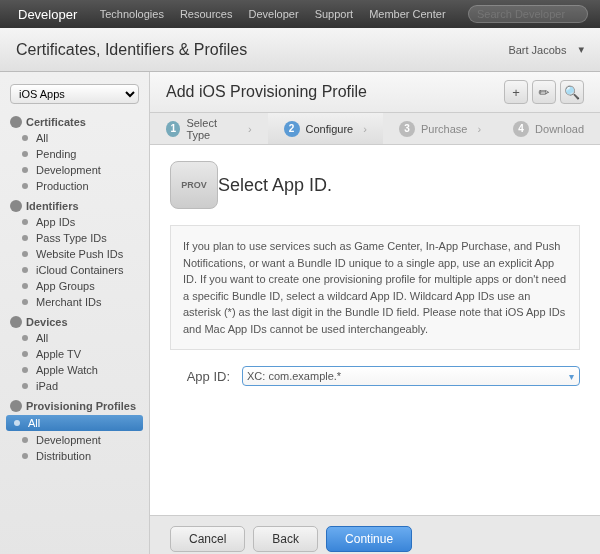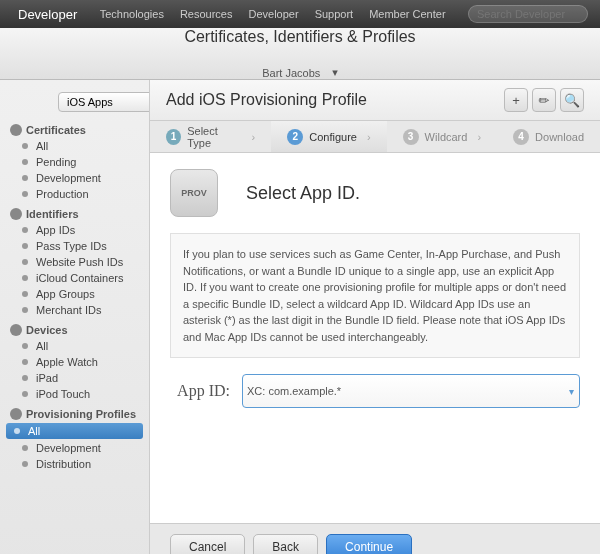--- a/index.html
+++ b/index.html
@@ -44,26 +44,25 @@
       padding: 2px 8px;
       color: #aaa;
       font-size: 11px;
       width: 120px;
     }
 
     
     #sub-header {
       background: linear-gradient(to bottom, #f5f5f5, #e0e0e0);
       border-bottom: 1px solid #bbb;
-      height: 52px;
+      height: 44px;
       display: flex;
       align-items: center;
       padding: 0 16px;
       justify-content: space-between;
-      flex-direction: column;
     }
     #sub-header .page-title {
       font-size: 16px;
       font-weight: 300;
       color: #333;
     }
     #sub-header .user-info {
       font-size: 11px;
       color: #555;
       display: flex;
@@ -89,21 +88,20 @@
     .sidebar-dropdown {
       padding: 4px 10px 6px;
     }
     .sidebar-dropdown select {
       width: 100%;
       font-size: 11px;
       padding: 2px 4px;
       border: 1px solid #bbb;
       border-radius: 4px;
       background: linear-gradient(to bottom, #fff, #e8e8e8);
-      margin-left: 48px;
     }
     .sidebar-section-header {
       display: flex;
       align-items: center;
       gap: 4px;
       padding: 6px 10px 2px;
       font-size: 11px;
       font-weight: bold;
       color: #555;
     }
@@ -225,21 +223,21 @@
     
     #main-content {
       flex: 1;
       padding: 16px 20px;
       background: #fff;
       overflow-y: auto;
     }
     .section-title-row {
       display: flex;
       align-items: center;
-      gap: 28px;
+      gap: 0;
       margin-bottom: 16px;
     }
     .prov-icon {
       width: 48px;
       height: 48px;
       background: linear-gradient(to bottom, #e8e8e8, #ccc);
       border: 1px solid #bbb;
       border-radius: 8px;
       display: flex;
       align-items: center;
@@ -265,44 +263,43 @@
       border: 1px solid #e0e0e0;
       border-radius: 0;
     }
     .field-row {
       display: flex;
       align-items: center;
       gap: 12px;
       margin-bottom: 12px;
     }
     .field-label {
-      font-size: 16px;
+      font-size: 13px;
       color: #555;
       font-weight: 500;
       width: 60px;
       text-align: right;
-      font-family: Liberation Serif, serif;
     }
     .field-select {
       flex: 1;
       height: 22px;
       font-size: 11px;
       border: 1px solid #bbb;
       border-radius: 4px;
       padding: 0 4px;
       background: linear-gradient(to bottom, #fff, #f0f0f0);
       color: #555;
     }
     .field-select-container {
       flex: 1;
       position: relative;
     }
     .field-select-container select {
       width: 100%;
-      height: 34px;
+      height: 20px;
       font-size: 11px;
       border: 1px solid #5b9bd5;
       border-radius: 4px;
       padding: 0 4px;
       background: linear-gradient(to bottom, #fff, #f5f5f5);
       color: #555;
       appearance: none;
     }
     .select-arrow {
       position: absolute;
@@ -427,29 +424,29 @@
     <div class="sidebar-section-header">
       <span class="circle-icon"></span>
       <span>Devices</span>
     </div>
     <div class="sidebar-item">
         <span class="dot"></span>
         <span>All</span>
       </div>
     <div class="sidebar-item">
         <span class="dot"></span>
+        <span>Apple TV</span>
+      </div>
+    <div class="sidebar-item">
+        <span class="dot"></span>
         <span>Apple Watch</span>
       </div>
     <div class="sidebar-item">
         <span class="dot"></span>
         <span>iPad</span>
-      </div>
-    <div class="sidebar-item">
-        <span class="dot"></span>
-        <span>iPod Touch</span>
       </div>
 
     <div class="sidebar-section-header">
       <span class="circle-icon"></span>
       <span>Provisioning Profiles</span>
     </div>
     <div class="sidebar-item active">
         <span class="dot"></span>
         <span>All</span>
       </div>
@@ -480,21 +477,21 @@
         <span>Select Type</span>
         <span style="margin-left:4px; color:#aaa;">›</span>
       </div>
       <div class="step active">
         <div class="step-num">2</div>
         <span>Configure</span>
         <span style="margin-left:4px; color:#aaa;">›</span>
       </div>
       <div class="step">
         <div class="step-num">3</div>
-        <span>Wildcard</span>
+        <span>Purchase</span>
         <span style="margin-left:4px; color:#aaa;">›</span>
       </div>
       <div class="step">
         <div class="step-num">4</div>
         <span>Download</span>
       </div>
     </div>
 
     <div id="main-content">
       <div class="section-title-row">

